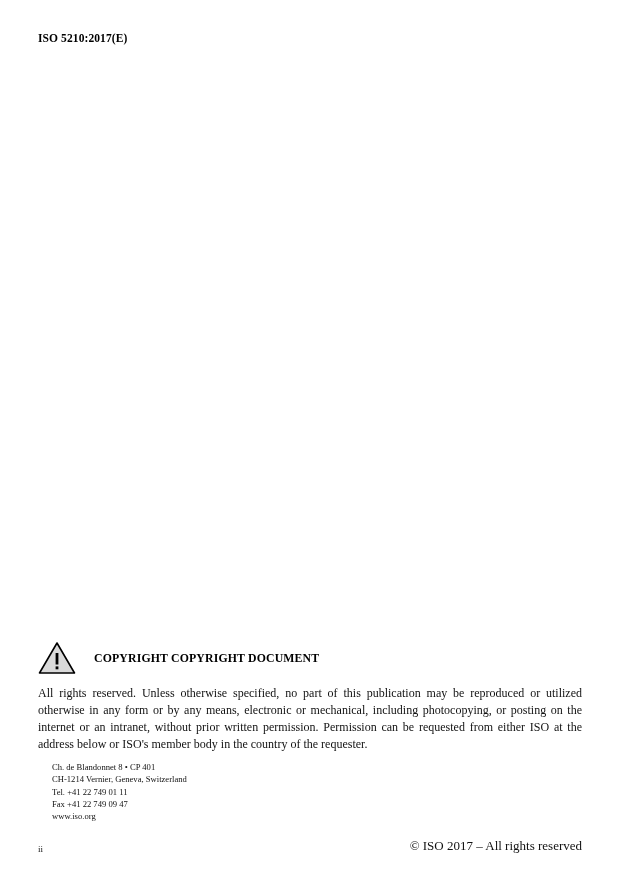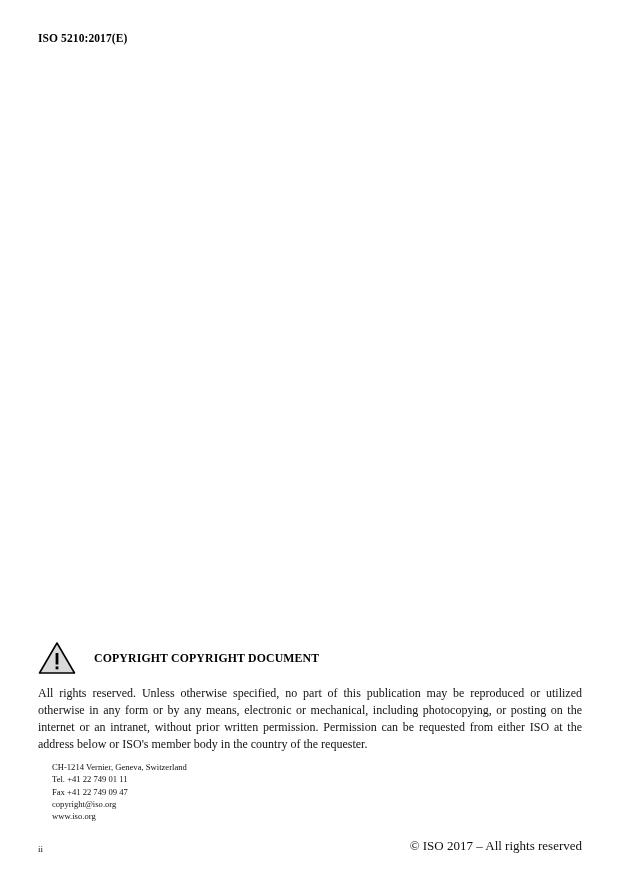--- a/index.html
+++ b/index.html
@@ -116,24 +116,24 @@
         <rect x="17.6" y="12" width="2.8" height="11.5" fill="#000000"></rect>
         <rect x="17.6" y="25.4" width="2.8" height="2.9" fill="#000000"></rect>
       </svg>
       <div class="cp-title">COPYRIGHT COPYRIGHT DOCUMENT</div>
     </div>
 
 
     <div class="cp-para">All rights reserved. Unless otherwise specified, no part of this publication may be reproduced or utilized otherwise in any form or by any means, electronic or mechanical, including photocopying, or posting on the internet or an intranet, without prior written permission. Permission can be requested from either ISO at the address below or ISO's member body in the country of the requester.</div>
 
     <div class="cp-address">
+      <div>Ch. de Blandonnet 8 • CP 401</div>
       <div>CH-1214 Vernier, Geneva, Switzerland</div>
       <div>Tel. +41 22 749 01 11</div>
       <div>Fax +41 22 749 09 47</div>
-      <div>copyright@iso.org</div>
       <div>www.iso.org</div>
     </div>
 
   </div>
 
   <div class="footer">
     <div class="page-num">ii</div>
     <div class="rights">© ISO 2017 – All rights reserved</div>
   </div>
 

